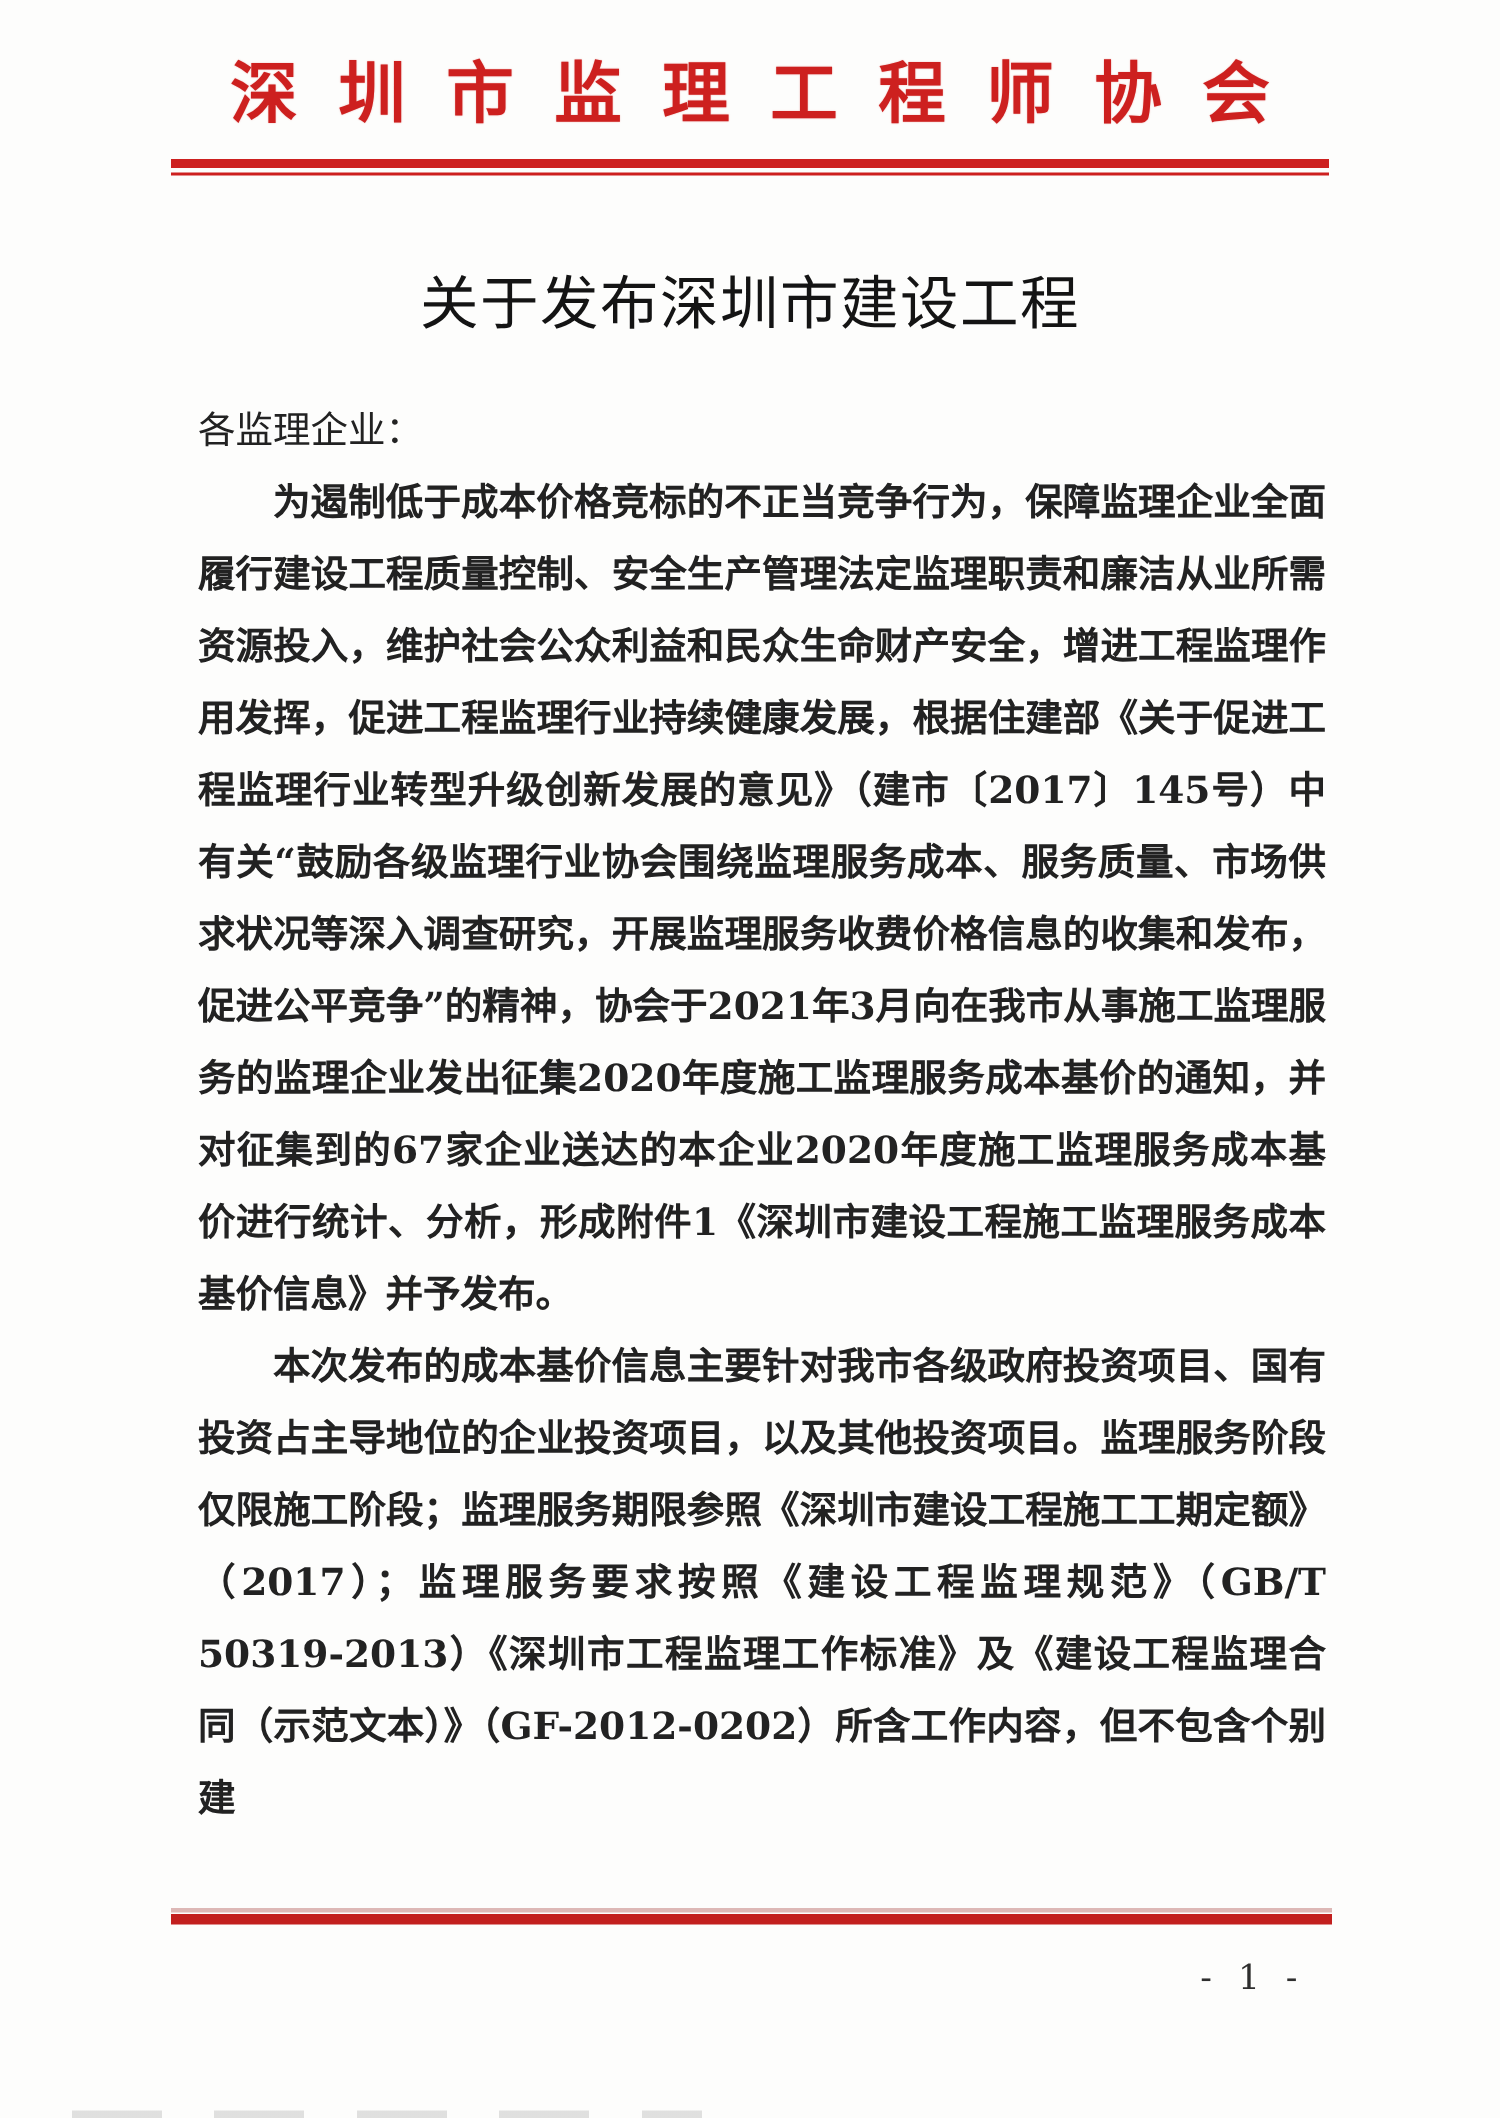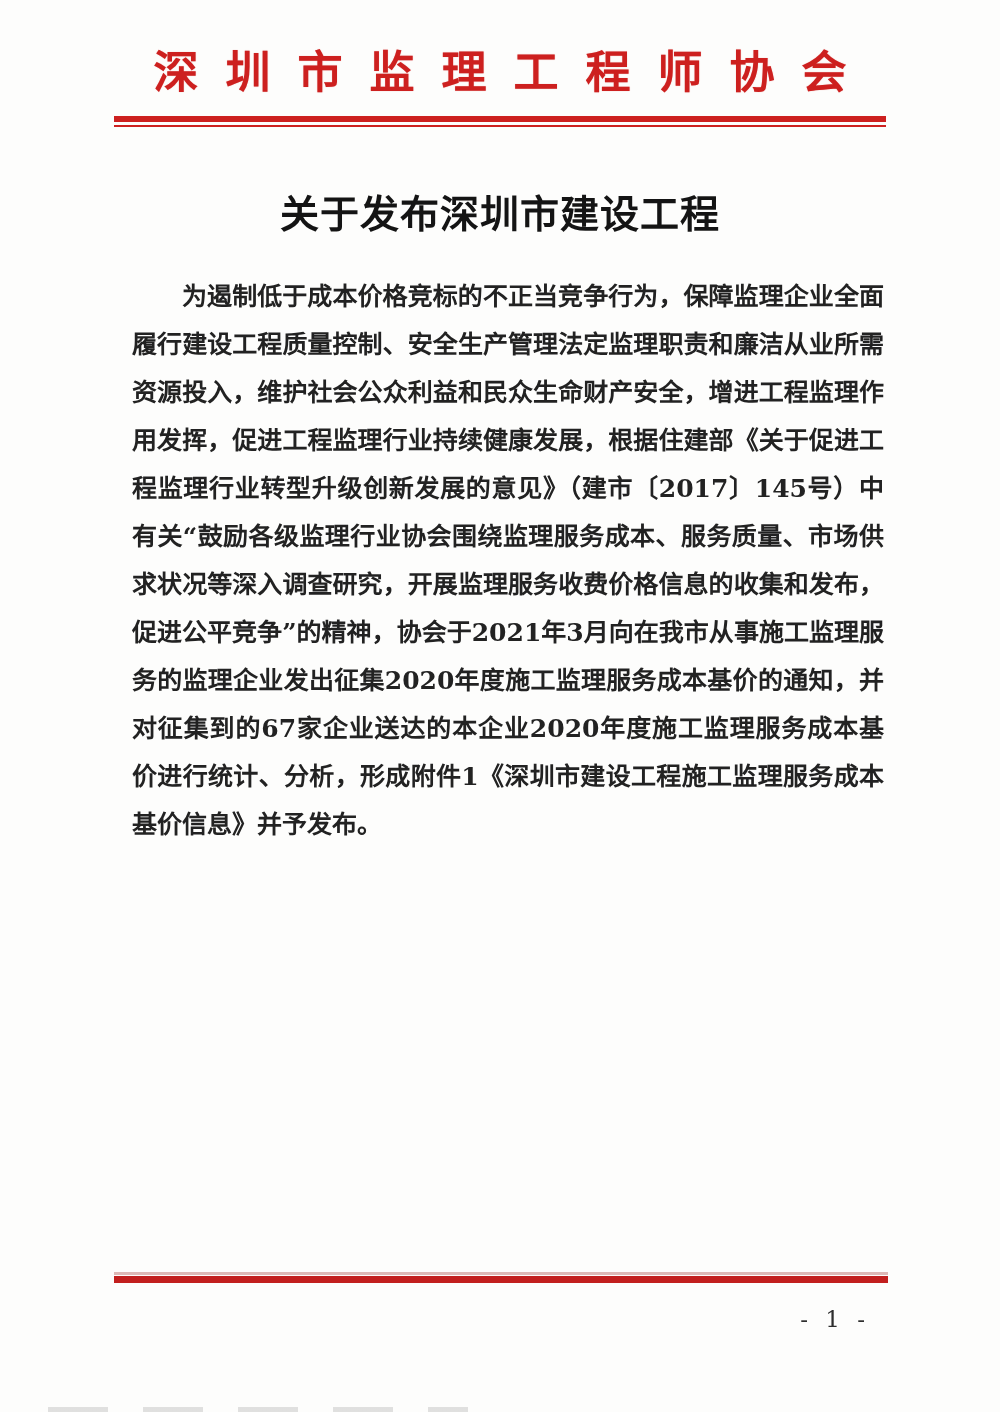--- a/index.html
+++ b/index.html
@@ -11,21 +11,21 @@
     width: 1000px;
     height: 1412px;
     margin: 0 auto;
     background: #fdfdfc;
     overflow: hidden;
     color: #1a1a1a;
   }
 
   
   .letterhead {
-    padding-top: 36px;
+    padding-top: 26px;
     text-align: center;
   }
   .org-name {
     display: inline-block;
     font-size: 45px;
     font-weight: bold;
     color: #cd201f;
     letter-spacing: 27px;
     margin-right: -27px; 
     white-space: nowrap;
@@ -43,21 +43,21 @@
     height: 2px;
     background: #cd201f;
     margin-top: 3px;
   }
 
   
   .notice-title {
     margin-top: 54px;
     text-align: center;
     font-size: 39px;
-    font-weight: bold;
+    font-weight: normal;
     line-height: 66px;
     color: #141414;
     letter-spacing: 1px;
   }
 
   
   .doc-body {
     width: 752px;
     margin: 26px 116px 0 132px;
     font-size: 25px;
@@ -122,21 +122,23 @@
       <div class="rule-thin-bottom" style="background: rgb(205, 32, 31);"></div>
     </div>
   </header>
 
   <main>
     <h2 class="notice-title">
       <span>关于发布深圳市建设工程</span><br>
     </h2>
 
     <div class="doc-body">
+      <p class="salutation">各监理企业：</p>
       <p class="para">为遏制低于成本价格竞标的不正当竞争行为，保障监理企业全面履行建设工程质量控制、安全生产管理法定监理职责和廉洁从业所需资源投入，维护社会公众利益和民众生命财产安全，增进工程监理作用发挥，促进工程监理行业持续健康发展，根据住建部《关于促进工程监理行业转型升级创新发展的意见》（建市〔2017〕145号）中有关“鼓励各级监理行业协会围绕监理服务成本、服务质量、市场供求状况等深入调查研究，开展监理服务收费价格信息的收集和发布，促进公平竞争”的精神，协会于2021年3月向在我市从事施工监理服务的监理企业发出征集2020年度施工监理服务成本基价的通知，并对征集到的67家企业送达的本企业2020年度施工监理服务成本基价进行统计、分析，形成附件1《深圳市建设工程施工监理服务成本基价信息》并予发布。</p>
+      <p class="para">本次发布的成本基价信息主要针对我市各级政府投资项目、国有投资占主导地位的企业投资项目，以及其他投资项目。监理服务阶段仅限施工阶段；监理服务期限参照《深圳市建设工程施工工期定额》（2017）；监理服务要求按照《建设工程监理规范》（GB/T 50319-2013）《深圳市工程监理工作标准》及《建设工程监理合同（示范文本）》（GF-2012-0202）所含工作内容，但不包含个别建</p>
     </div>
   </main>
 
   <footer>
     <div class="footer-divider">
       <div class="rule-thin-light" style="background: rgb(221, 184, 182);"></div>
       <div class="rule-thick-dark" style="background: rgb(194, 31, 30);"></div>
     </div>
     <div class="page-number">- 1 -</div>
     <div class="scan-smudge"></div>

